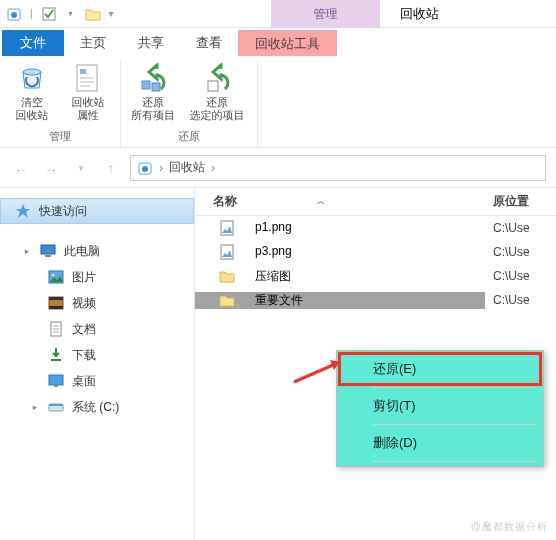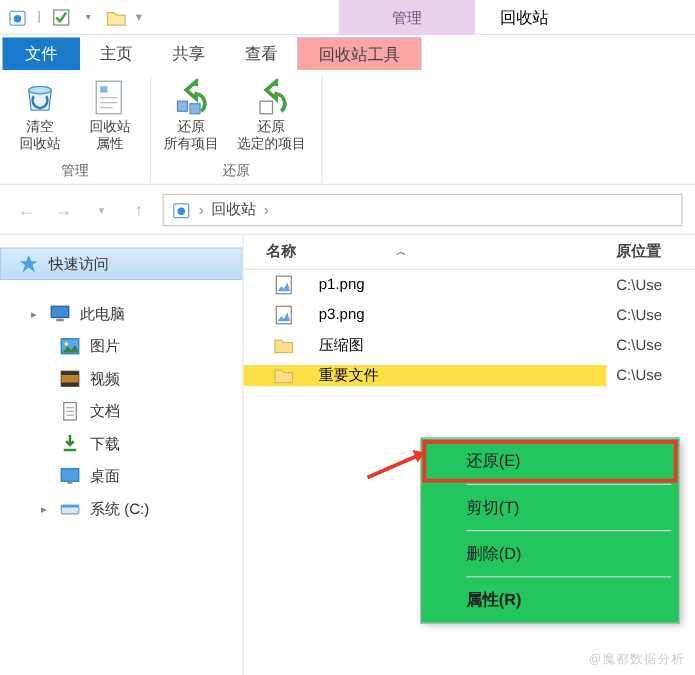--- a/index.html
+++ b/index.html
@@ -40,24 +40,24 @@
   .nav-ico { width: 16px; height: 16px; display: flex; align-items: center; justify-content: center; font-size: 13px; }
   
   .files { flex: 1; position: relative; }
   .cols { display: flex; height: 28px; border-bottom: 1px solid #e8e8e8; font-size: 12px; color: #444; font-weight: bold; }
   .col-name { width: 290px; padding-left: 18px; display: flex; align-items: center; gap: 40px; }
   .col-loc { flex: 1; padding-left: 8px; display: flex; align-items: center; }
   .sort-caret { font-size: 8px; color: #666; margin-left: 40px; }
   .row { display: flex; height: 24px; align-items: center; font-size: 12px; }
   .row .fname { width: 290px; padding-left: 24px; display: flex; align-items: flex-start; gap: 20px; }
   .row .floc { flex: 1; padding-left: 8px; color: #444; }
-  .row.sel .fname { background: #fde047; }
+  .row.sel .fname { background: #a3a3a3; }
   .fico { width: 16px; height: 16px; display: flex; align-items: center; justify-content: center; }
   
-  .ctxmenu { position: absolute; left: 336px; top: 350px; width: 208px; background: #22c55e; border: 1px solid #bcbcbc; box-shadow: 2px 2px 6px rgba(0,0,0,.25); padding: 2px; }
+  .ctxmenu { position: absolute; left: 336px; top: 350px; width: 208px; background: #5eead4; border: 1px solid #bcbcbc; box-shadow: 2px 2px 6px rgba(0,0,0,.25); padding: 2px; }
   .ctx-item { height: 32px; display: flex; align-items: center; padding-left: 34px; font-size: 13px; color: #222; }
   .ctx-item.highlight { outline: 3px solid #e73828; outline-offset: -2px; }
   .ctx-sep { height: 1px; background: #d0d0d0; margin: 2px 4px 2px 34px; }
   .ctx-item.bold { font-weight: bold; }
   
   .arrow { position: absolute; left: 292px; top: 352px; pointer-events: none; }
   
   .watermark { position: absolute; right: 8px; bottom: 6px; color: rgba(0,0,0,0.22); font-size: 10px; letter-spacing: 1px; }
   
   svg { display: block; }
@@ -322,21 +322,20 @@
   </div>
 </div>
 
 <div class="ctxmenu">
   <div class="ctx-item highlight">还原(E)</div>
   <div class="ctx-sep"></div>
   <div class="ctx-item">剪切(T)</div>
   <div class="ctx-sep"></div>
   <div class="ctx-item">删除(D)</div>
   <div class="ctx-sep"></div>
-  <div class="ctx-item bold">属性(R)</div>
 </div>
 
 <svg class="arrow" width="60" height="36">
   <line x1="2" y1="30" x2="48" y2="10" stroke="#e73828" stroke-width="3"></line>
   <polygon points="48,10 38,8 42,18" fill="#e73828"></polygon>
 </svg>
 
 <div class="watermark">@魔都数据分析</div>
 
 </body></html>

